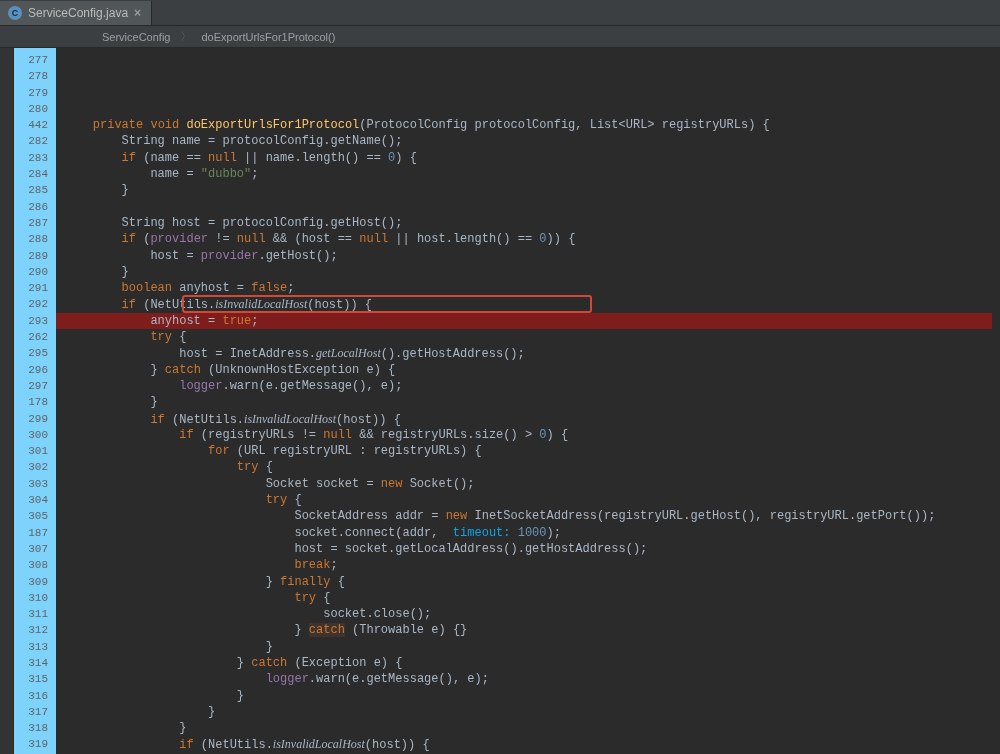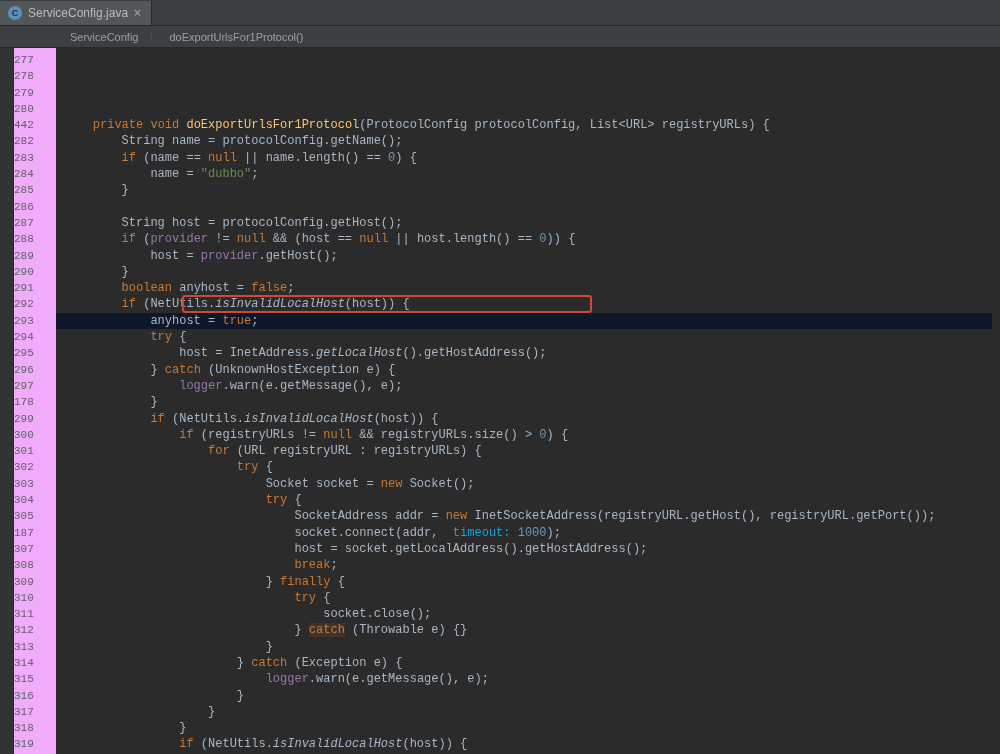--- a/index.html
+++ b/index.html
@@ -35,42 +35,42 @@
   width: 14px; height: 14px; border-radius: 50%;
   background: #5b8fbe; display: inline-flex; align-items: center; justify-content: center;
   color: #1f2a33; font-weight: bold; font-size: 9px;
 }
 .tab .close-x { color: #999; font-weight: bold; }
 .breadcrumbs {
   background: #3c3f41;
   height: 22px;
   display: flex;
   align-items: center;
-  padding-left: 70px;
+  padding-left: 102px;
   gap: 10px;
   color: #9aa0a6;
   font-family: -apple-system, sans-serif;
   font-size: 11px;
   border-bottom: 1px solid #282828;
 }
 .breadcrumbs .sep { color: #666; }
 .editor-wrap {
   display: flex;
   height: calc(754px - 48px);
 }
 .marker-bar {
   width: 14px;
   background: #313335;
   border-right: 1px solid #282828;
 }
 .gutter {
   width: 42px;
-  background: #f0abfc;
+  background: #7dd3fc;
   color: #606366;
-  text-align: left;
+  text-align: right;
   padding-right: 8px;
   font-size: 11px;
   line-height: 16.3px;
   padding-top: 4px;
   user-select: none;
 }
 .gutter div { height: 16.3px; }
 .code {
   flex: 1;
   padding-top: 4px;
@@ -79,23 +79,23 @@
   font-size: 12px;
   white-space: pre;
   position: relative;
 }
 .line { height: 16.3px; }
 .kw { color: #cc7832; }
 .mth { color: #ffc66d; }
 .str { color: #6a8759; }
 .num { color: #6897bb; }
 .fld { color: #9876aa; }
-.stat { font-style: italic; }
+.stat { font-style: italic; font-family: Liberation Serif, serif; }
 .param-hint { color: #0ea5e9; }
-.hl-bg { background: #0f172a; display: inline-block; width:100%; margin-left:-8px; padding-left:8px; }
+.hl-bg { background: #7f1d1d; display: inline-block; width:100%; margin-left:-8px; padding-left:8px; }
 .hl-word { background: #40332b; }
 .redbox {
   position: absolute;
   border: 2px solid #d14836;
   border-radius: 3px;
   pointer-events: none;
 }
 </style>
 </head>
 <body>
@@ -127,21 +127,21 @@
       <div>284</div>
       <div>285</div>
       <div>286</div>
       <div>287</div>
       <div>288</div>
       <div>289</div>
       <div>290</div>
       <div>291</div>
       <div>292</div>
       <div>293</div>
-      <div>294</div>
+      <div>262</div>
       <div>295</div>
       <div>296</div>
       <div>297</div>
       <div>178</div>
       <div>299</div>
       <div>300</div>
       <div>301</div>
       <div>302</div>
       <div>303</div>
       <div>304</div>

